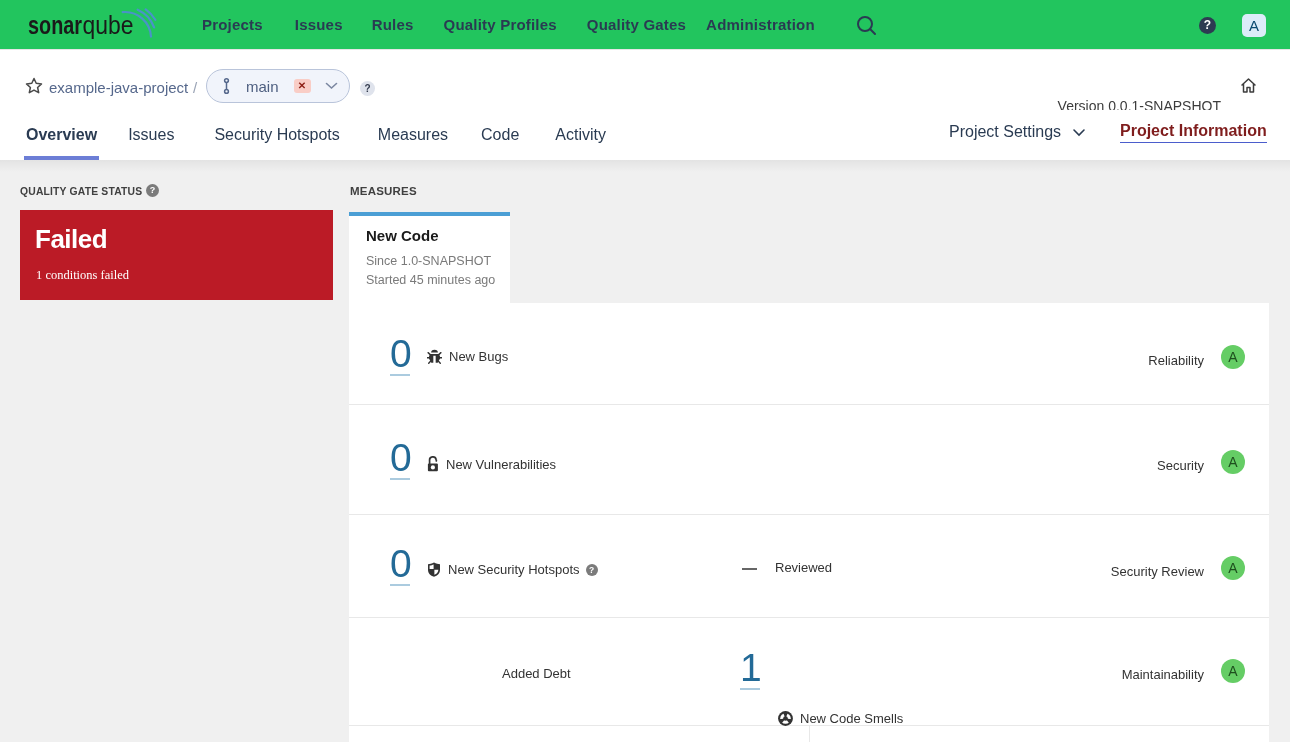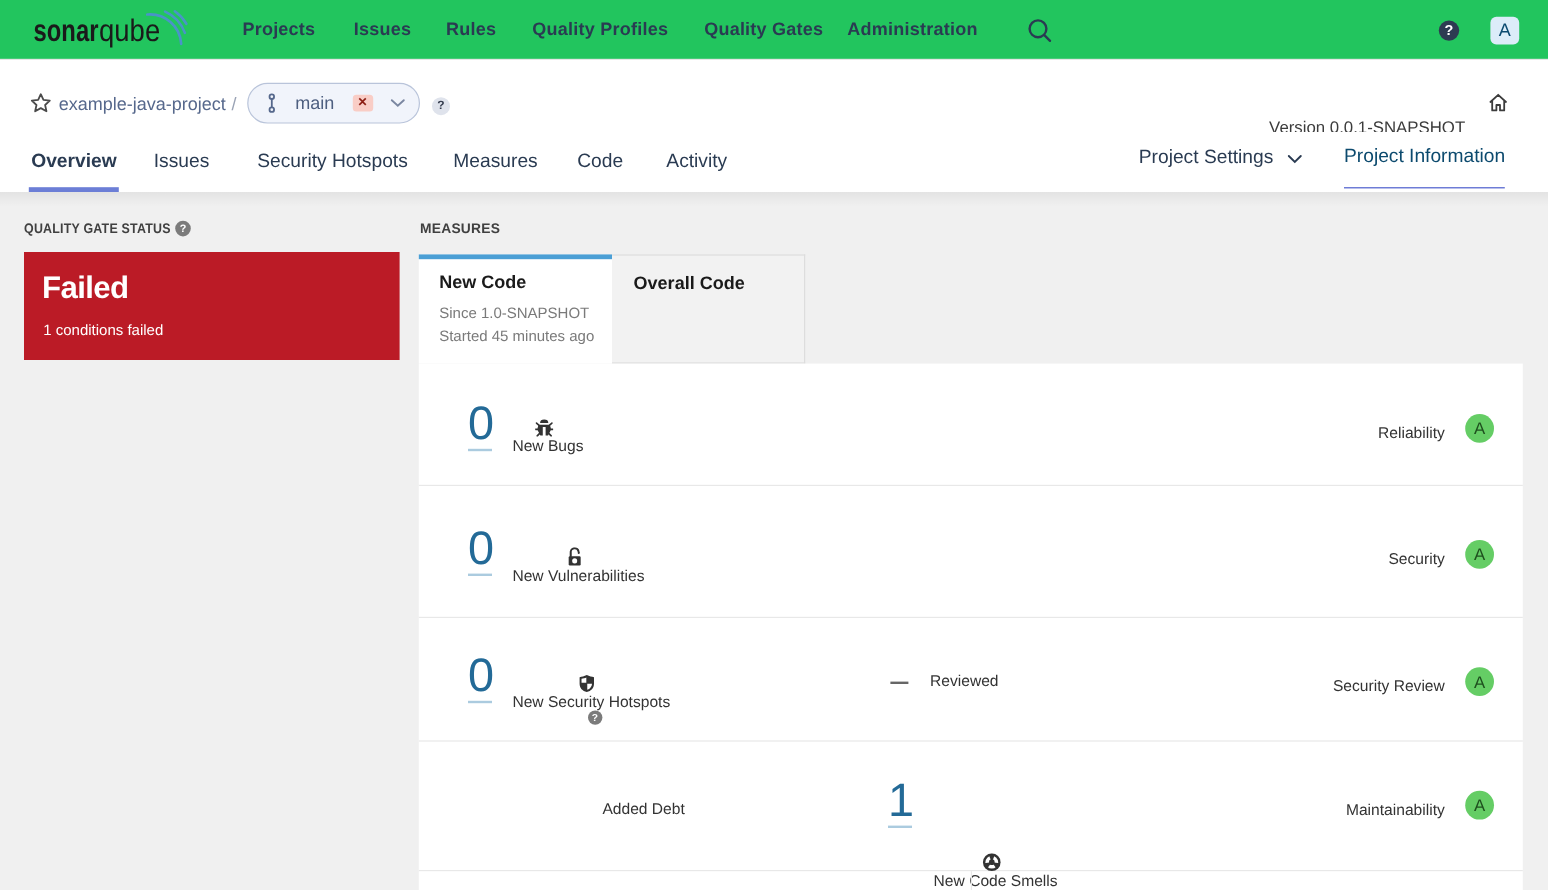--- a/index.html
+++ b/index.html
@@ -32,49 +32,49 @@
 
 
 .tabsbar { height:50px; background:#fff; position:relative; }
 .tabs { position:absolute; left:26px; top:0; height:50px; display:flex; align-items:center; }
 .tabs a { color:#2a3b52; font-size:16px; }
 .tabs a:nth-child(1){margin-right:31px;} .tabs a:nth-child(2){margin-right:40px;} .tabs a:nth-child(3){margin-right:38px;} .tabs a:nth-child(4){margin-right:33px;} .tabs a:nth-child(5){margin-right:36px;}
 .tabs a.active { font-weight:700; position:relative; }
 .tabs a.active::after { content:""; position:absolute; left:-2px; right:-2px; bottom:-16px; height:4px; background:#6c7ed6; }
 .proj-settings { position:absolute; left:949px; top:13px; font-size:16px; color:#2a3b52; }
 .ps-chev { position:absolute; left:1072px; top:18px; }
-.proj-info { position:absolute; left:1120px; top:12px; font-size:16px; font-weight:400; color:#0c4a6e; border-bottom:1px solid #4b5dcc; padding-bottom:16px; }
+.proj-info { position:absolute; left:1120px; top:12px; font-size:16px; font-weight:700; color:#7f1d1d; border-bottom:1px solid #4b5dcc; padding-bottom:2px; }
 
 
 .content { position:relative; height:582px; background:linear-gradient(to bottom, rgba(0,0,0,.055), rgba(0,0,0,0) 12px); }
 h2.sechdr { font-size:11.5px; font-weight:700; color:#404040; letter-spacing:.2px; }
 .qg-hdr { transform:scaleX(.9); transform-origin:0 50%; }
 .qg-hdr { position:absolute; left:20px; top:25px; }
 .qg-help { position:absolute; left:146px; top:24px; width:13px; height:13px; border-radius:50%; background:#7b7b7b; color:#fff; font-size:9px; font-weight:700; text-align:center; line-height:13px; }
 .qg-red { position:absolute; left:20px; top:50px; width:313px; height:90px; background:#bb1b26; color:#fff; }
 .qg-red .failed { position:absolute; left:15px; top:14px; font-size:26px; font-weight:700; letter-spacing:-.5px; }
-.qg-red .conds { position:absolute; left:16px; top:58px; font-size:12.5px; }
+.qg-red .conds { position:absolute; left:16px; top:58px; font-size:12.5px;font-family:Liberation Serif, serif; }
 .qg-white { position:absolute; left:20px; top:140px; width:313px; height:54px; background:#fff; display:flex; align-items:center; }
 .qg-white .pct { margin-left:34px; font-size:17px; font-weight:700; color:#3c3c3c; flex:none; }
 .qg-white .cond-txt { margin-left:16px; font-size:14px; color:#707070; line-height:18.5px; width:236px; flex:none; }
 .qg-white .cond-txt b { color:#3a3a3a; font-weight:400; }
 
 .m-hdr { position:absolute; left:350px; top:25px; }
 .tabnc { position:absolute; left:349px; top:52px; width:161px; height:91px; background:#fff; border-top:4px solid #4b9fd5; }
 .tabnc .t1 { position:absolute; left:17px; top:11px; font-size:15px; font-weight:700; color:#1a1a1a; }
 .tabnc .t2 { position:absolute; left:17px; top:38px; font-size:12.5px; color:#7a7a7a; }
 .tabnc .t3 { position:absolute; left:17px; top:57px; font-size:12.5px; color:#7a7a7a; }
 .taboc { position:absolute; left:510px; top:52px; width:161px; height:91px; background:#f2f2f2; border:1px solid #ddd; border-left:none; }
 .taboc .t1 { position:absolute; left:18px; top:15px; font-size:15px; font-weight:700; color:#1a1a1a; }
 
 .mcard { position:absolute; left:349px; top:143px; width:920px; height:439px; background:#fff; }
 .mrow { position:relative; border-bottom:1px solid #e8e8e8; }
 .r1 { height:102px; } .r2 { height:110px; } .r3 { height:103px; } .r4 { height:108px; }
 .num { position:absolute; color:#236a97; font-size:39px; letter-spacing:-2px; border-bottom:2px solid #abcbdf; padding-bottom:2px; line-height:36px; }
-.lblgrp { position:absolute; display:flex; align-items:center; font-size:13px; color:#333;flex-direction:column; }
+.lblgrp { position:absolute; display:flex; align-items:center; font-size:13px; color:#333; }
 .lblgrp svg { margin-right:7px; }
 .rategrp { position:absolute; right:24px; display:flex; align-items:center; font-size:13px; color:#333; }
 .badge { margin-left:17px; position:relative; top:-3px; width:24px; height:24px; border-radius:50%; background:#65cd65; color:#1e4f1e; font-size:14px; text-align:center; line-height:24px; }
 .mini-q { margin-left:6px; width:12px; height:12px; border-radius:50%; background:#7b7b7b; color:#fff; font-size:8.5px; font-weight:700; text-align:center; line-height:12px; }
 .dash { position:absolute; left:393px; width:15px; height:2px; background:#666; }
 .rev { position:absolute; left:426px; font-size:13px; color:#333; }
 .mbot { position:absolute; left:0; top:423px; width:920px; height:16px; }
 .mbot .vline { position:absolute; left:460px; top:0; width:1px; height:16px; background:#e8e8e8; }
 </style>
 </head>
@@ -155,23 +155,20 @@
     <div class="failed">Failed</div>
     <div class="conds">1 conditions failed</div>
   </div>
 
   <h2 class="sechdr m-hdr">MEASURES</h2>
   <div class="tabnc">
     <div class="t1">New Code</div>
     <div class="t2">Since 1.0-SNAPSHOT</div>
     <div class="t3">Started 45 minutes ago</div>
   </div>
-  <div class="taboc">
-      <div class="t1">Overall Code</div>
-    </div>
 
   <div class="mcard">
     <div class="mrow r1">
       <a class="num" style="left:41px; top:33px;">0</a>
       <div class="lblgrp" style="left:78px; top:46px;">
         <svg width="15" height="15" viewBox="0 0 14 14">
             <path d="M3.8,3.3 A3.2,2.7 0 0 1 10.2,3.3 Z" fill="#333"></path>
             <path d="M2.6,4.6 H11.4 L12.2,7.4 V8.8 L10,12.9 H8.1 V6.4 H5.9 V12.9 H4 L1.8,8.8 V7.4 Z" fill="#333"></path>
             <g stroke="#333" stroke-width="1.3" stroke-linecap="round">
               <line x1="2.8" y1="5" x2="1" y2="3.4"></line>

